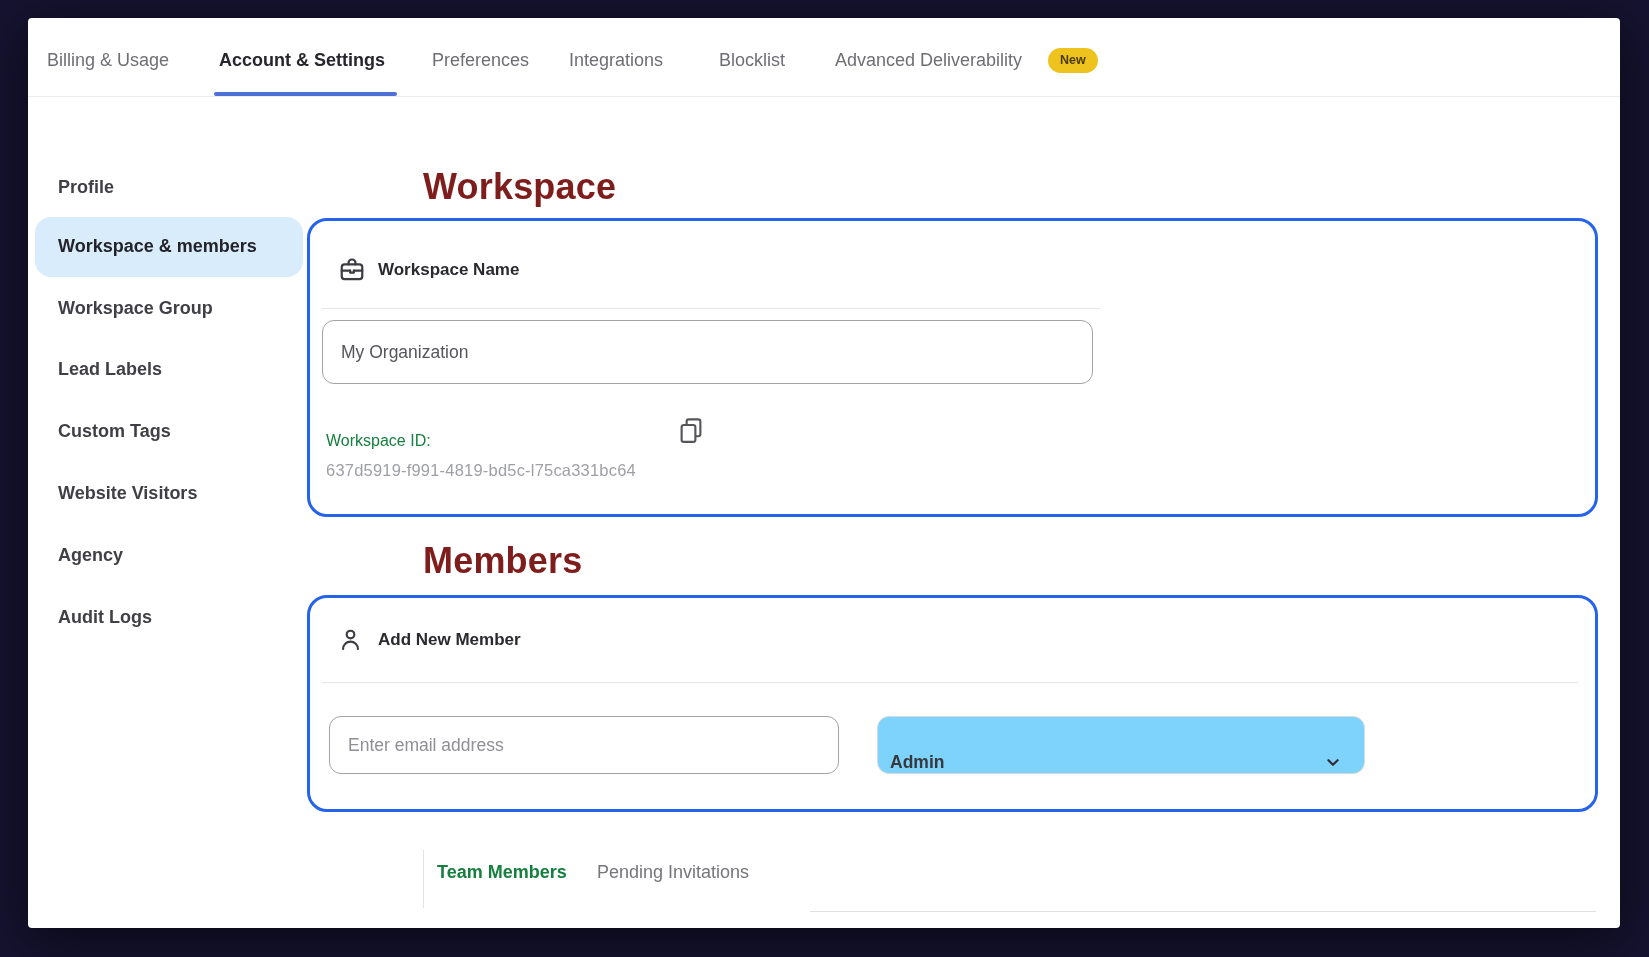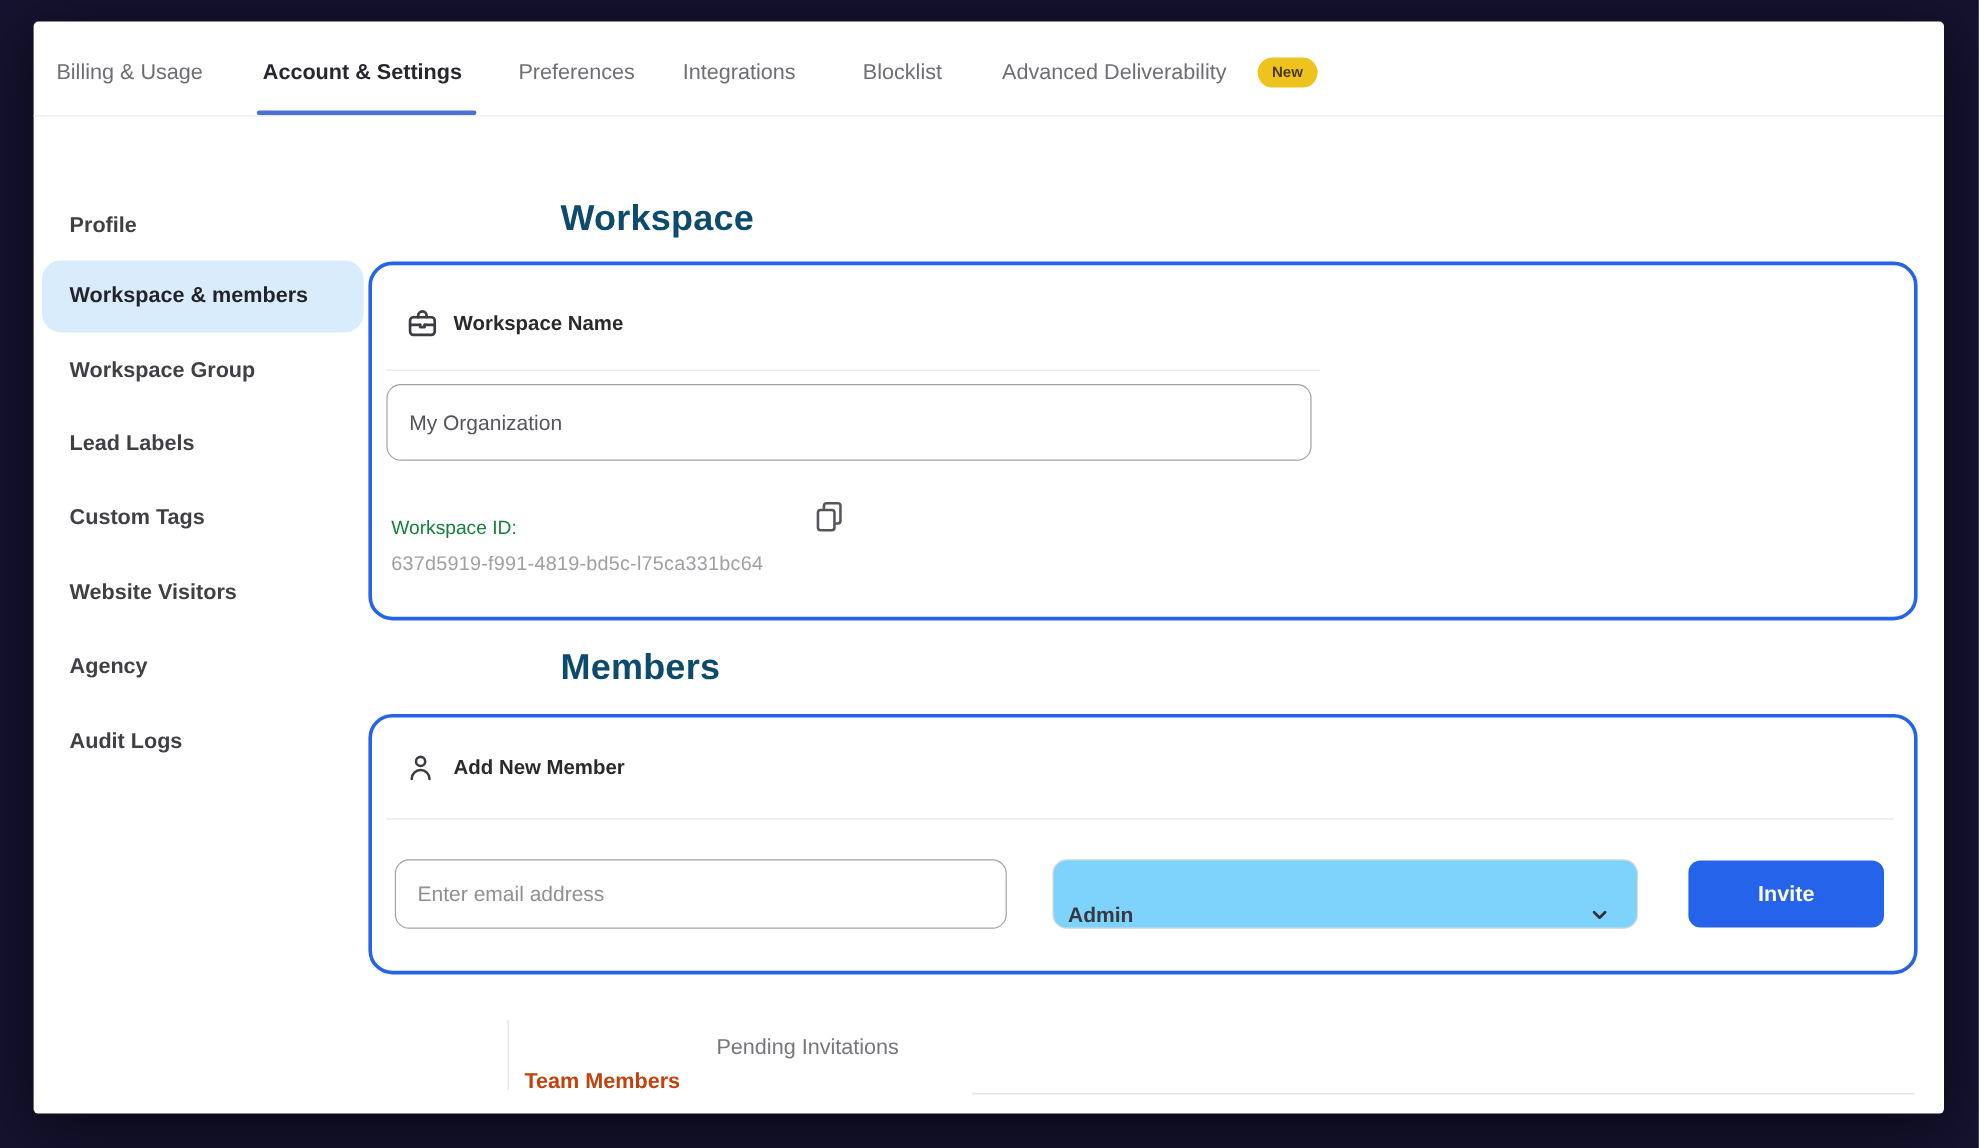--- a/index.html
+++ b/index.html
@@ -25,21 +25,21 @@
     position:absolute;left:1020px;top:30px;height:25px;line-height:25px;
     padding:0 12px;border-radius:13px;font-size:12.5px;font-weight:700;
   }
 
   
   .side-item{position:absolute;left:30px;font-size:18px;font-weight:600;color:#3f3f45;cursor:pointer;white-space:nowrap;}
   .side-item.selected{color:#232329;font-weight:700;}
   .side-highlight{position:absolute;left:7px;top:199px;width:268px;height:60px;border-radius:16px;}
 
   
-  .heading{position:absolute;left:395px;font-size:30px;font-weight:700;color:#0c4a6e;letter-spacing:.2px;margin-left:44px;}
+  .heading{position:absolute;left:395px;font-size:36px;font-weight:700;color:#7f1d1d;letter-spacing:.2px;}
 
   
   .panel{position:absolute;left:279px;width:1291px;border:3px solid #2563eb;border-radius:20px;background:#fff;box-sizing:border-box;}
   .panel-title{position:absolute;font-size:17px;font-weight:700;color:#29292e;}
   .hline{position:absolute;height:1px;background:#e4e5e8;}
 
   .text-input{
     position:absolute;box-sizing:border-box;height:64px;border:1px solid #a3a3a3;border-radius:12px;
     font-family:"Liberation Sans", sans-serif;font-size:17.5px;color:#55555b;padding:0 18px;outline:none;background:#fff;
   }
@@ -138,20 +138,19 @@
 
   <div class="select-box" style="left:849px;top:698px;width:488px;">
     <span class="sel-text">Admin</span>
     <span>
       <svg width="22" height="22" viewBox="0 0 24 24" fill="none" stroke="#2f2f35" stroke-width="2.4" stroke-linecap="round" stroke-linejoin="round">
         <path d="M7 10 l5 5 5-5"></path>
       </svg>
     </span>
   </div>
 
-  <button class="btn-invite" style="left:1379px;top:699px;background:#2563eb;">Invite</button>
 
   <div class="vline" style="left:395px;top:832px;height:58px;"></div>
-  <div class="bt-tab active" style="left:409px;color:#c2410c;margin-top:29px;">Team Members</div>
+  <div class="bt-tab active" style="left:409px;color:#15803d;">Team Members</div>
   <div class="bt-tab inactive" style="left:569px;">Pending Invitations</div>
   <div class="hline" style="left:782px;top:893px;width:786px;background:#dfe0e3;"></div>
 
 </div>
 
 </body></html>

